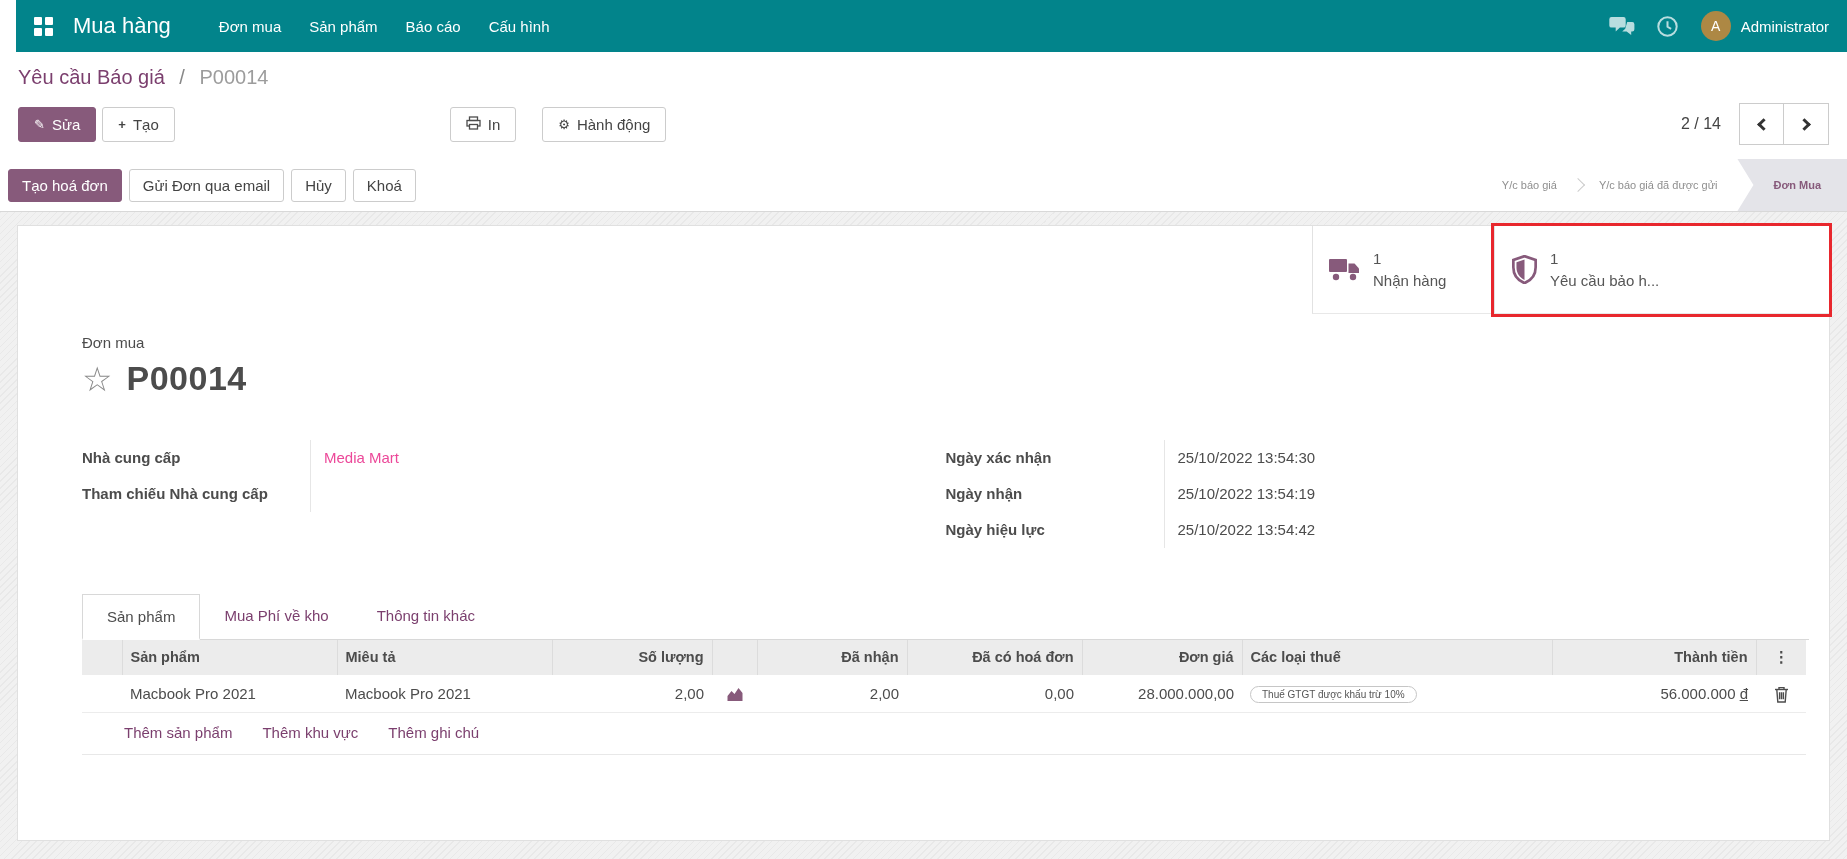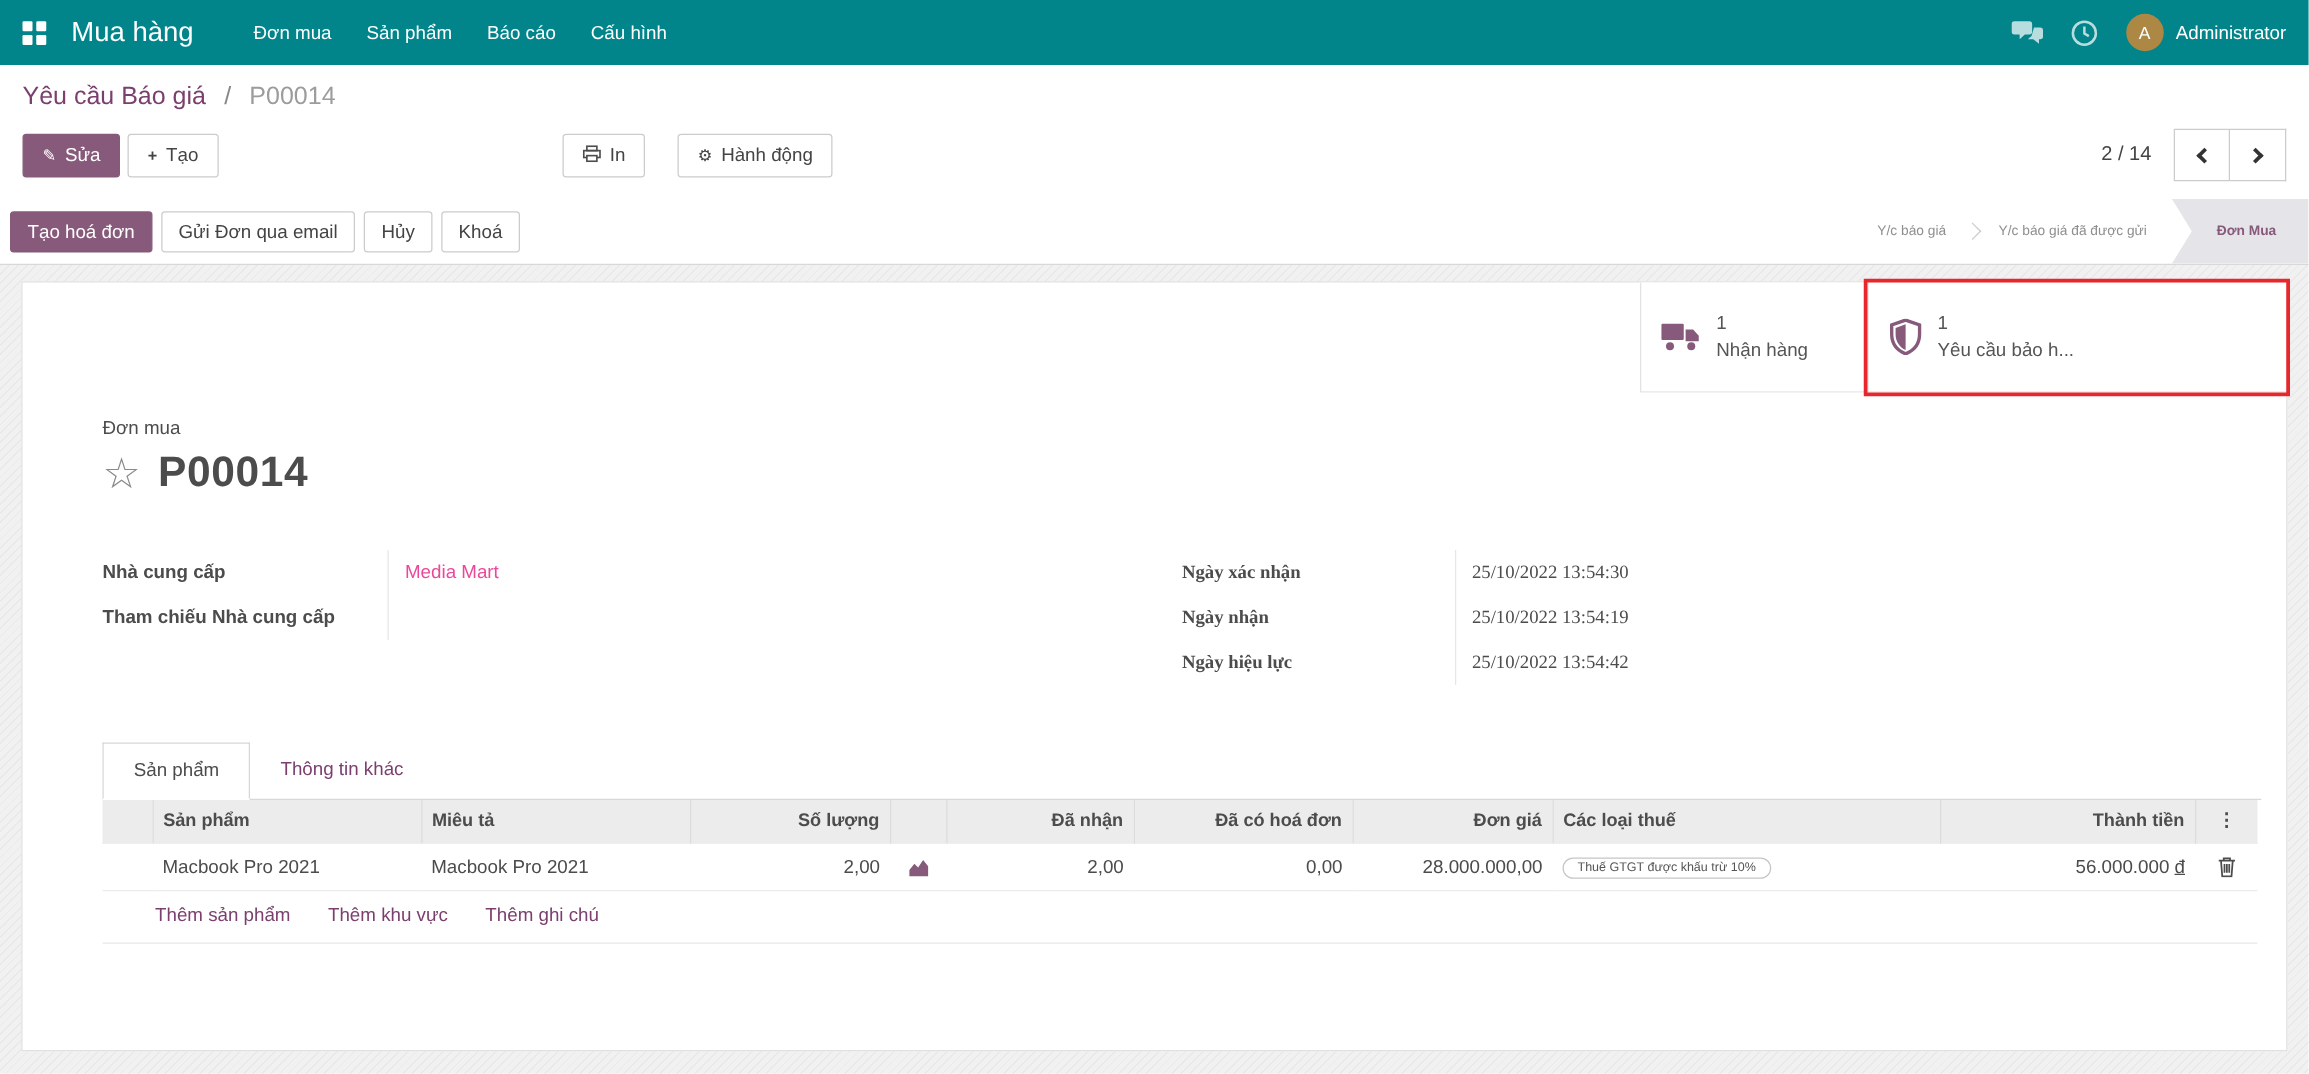--- a/index.html
+++ b/index.html
@@ -1,21 +1,21 @@
 <!DOCTYPE html>
 <html><head>
 <meta charset="utf-8">
 <style>
   * { box-sizing: border-box; margin: 0; padding: 0; }
   html,body { width:1847px; height:859px; overflow:hidden;
     font-family:"Liberation Sans", sans-serif; background:#fff; }
 
   
   .navbar { height:52px; background:#02848b; display:flex; align-items:center;
-    padding:0 18px; color:#fff; }
+    padding:0 18px; color:#fff;margin-left:16px; }
   .apps-icon { width:19px; height:19px; display:grid;
     grid-template-columns:8px 8px; grid-template-rows:8px 8px; gap:3px; cursor:pointer; }
   .apps-icon span { background:#fff; border-radius:1px; }
   .brand { font-size:22px; margin:0 34px 0 20px; font-weight:normal; cursor:pointer; }
   .nav-item { font-size:15px; padding:8px 14px; cursor:pointer; }
   .nav-right { margin-left:auto; display:flex; align-items:center; gap:20px; }
   .nav-ico { width:26px; height:24px; display:flex; align-items:center; justify-content:center; cursor:pointer; }
   .user-box { display:flex; align-items:center; gap:10px; cursor:pointer; }
   .avatar { width:30px; height:30px; border-radius:50%; background:#ad8844; color:#fff;
     display:flex; align-items:center; justify-content:center; font-size:14px; }
@@ -75,21 +75,21 @@
   
   .form-body { padding:20px 20px 0 64px; }
   .doc-type { font-size:15px; color:#4c4c4c; margin-bottom:8px; }
   .title-row { display:flex; align-items:center; gap:14px; margin-bottom:42px; }
   .star { font-size:34px; color:#8a8a8a; line-height:1; cursor:pointer; }
   .doc-title { font-size:34px; font-weight:bold; color:#4c4c4c; letter-spacing:0.5px; }
 
   .groups { display:flex; }
   .group { width:50%; display:grid; align-content:start; }
   .group-left  { grid-template-columns:228px 1fr; padding-right:60px; }
-  .group-right { grid-template-columns:218px 1fr; padding-right:330px;font-family:Liberation Serif, serif; }
+  .group-right { grid-template-columns:218px 1fr; padding-right:330px; }
   .f-label { font-weight:bold; color:#4c4c4c; font-size:15px; padding:6px 20px 6px 0; line-height:1.6; }
   .f-value { border-left:1px solid #e6e6e6; padding:6px 0 6px 13px; font-size:15px;
     color:#4c4c4c; line-height:1.6; min-height:31px; }
   .f-value.link { color:#ec4899; cursor:pointer; }
 
   
   .tabs { margin-top:46px; border-bottom:1px solid #d8d8d8; display:flex; }
   .tab { padding:13px 24px; font-size:15px; color:#7b3f6e; cursor:pointer; }
   .tab.active { color:#4c4c4c; border:1px solid #d8d8d8; border-bottom:2px solid #fff;
     margin-bottom:-1px; background:#fff; }
@@ -260,20 +260,21 @@
           <div class="f-value">25/10/2022 13:54:30</div>
           <div class="f-label">Ngày nhận</div>
           <div class="f-value">25/10/2022 13:54:19</div>
           <div class="f-label">Ngày hiệu lực</div>
           <div class="f-value">25/10/2022 13:54:42</div>
         </div>
       </div>
 
       <div class="tabs">
         <div class="tab active">Sản phẩm</div>
+        <div class="tab">Mua Phí về kho</div>
         <div class="tab">Thông tin khác</div>
       </div>
     </div>
 
     <div class="table-wrap">
       <table>
         <colgroup>
           <col style="width:40px">
             <col style="width:215px">
             <col style="width:215px">

